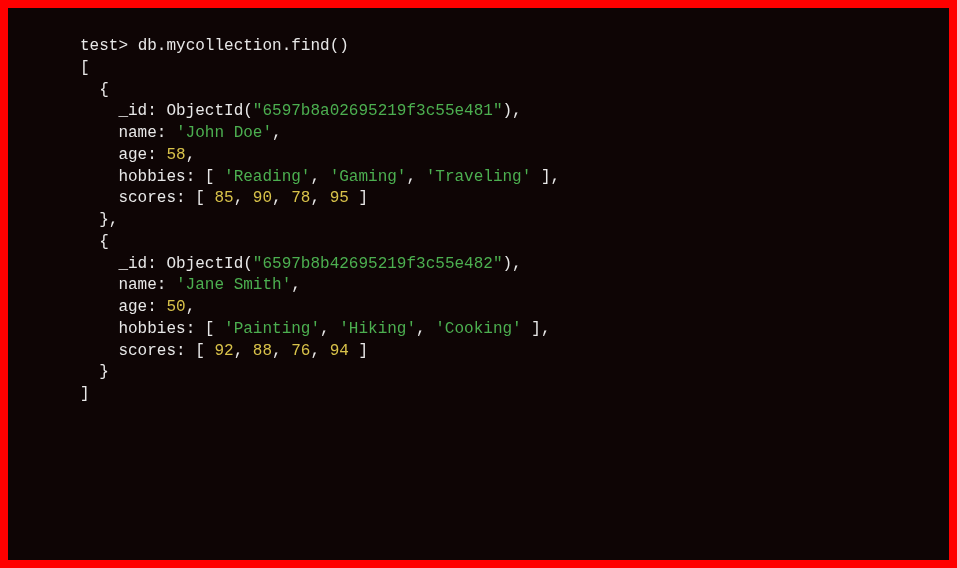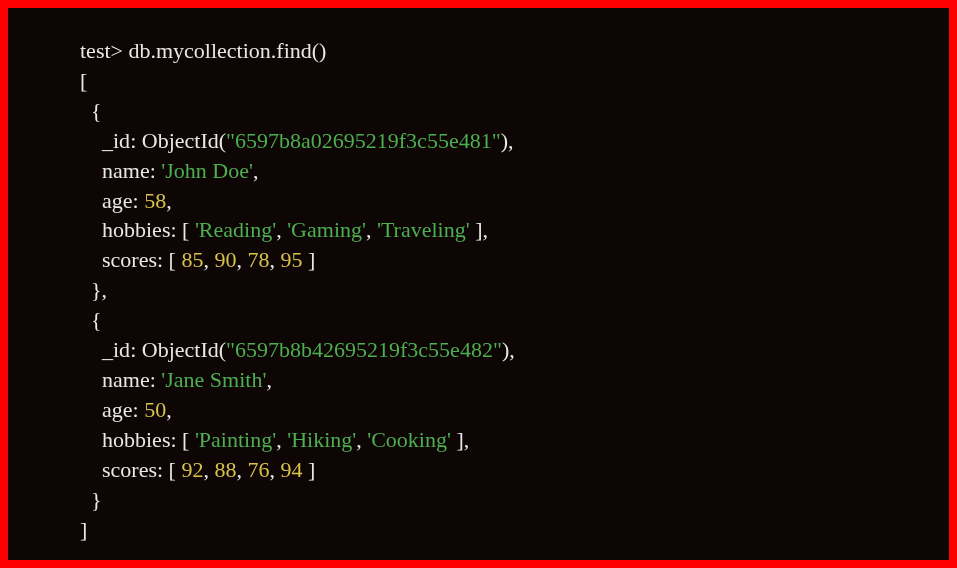--- a/index.html
+++ b/index.html
@@ -11,22 +11,22 @@
     overflow: hidden;
     box-sizing: border-box;
   }
   .terminal {
     background: #0e0505;
     margin: 8px;
     width: 941px;
     height: 552px;
     box-sizing: border-box;
     padding: 28px 40px 28px 72px;
-    font-family: Liberation Serif, serif;
-    font-size: 22px;
+    font-family: Liberation Mono, monospace;
+    font-size: 16px;
     line-height: 1.36;
     color: #e8e8e8;
     white-space: pre;
     letter-spacing: 0px;
   }
   .prompt { color: #e8e8e8; }
   .cmd    { color: #e8e8e8; }
   .punct  { color: #e8e8e8; }
   .key    { color: #e8e8e8; }
   .func   { color: #e8e8e8; }

